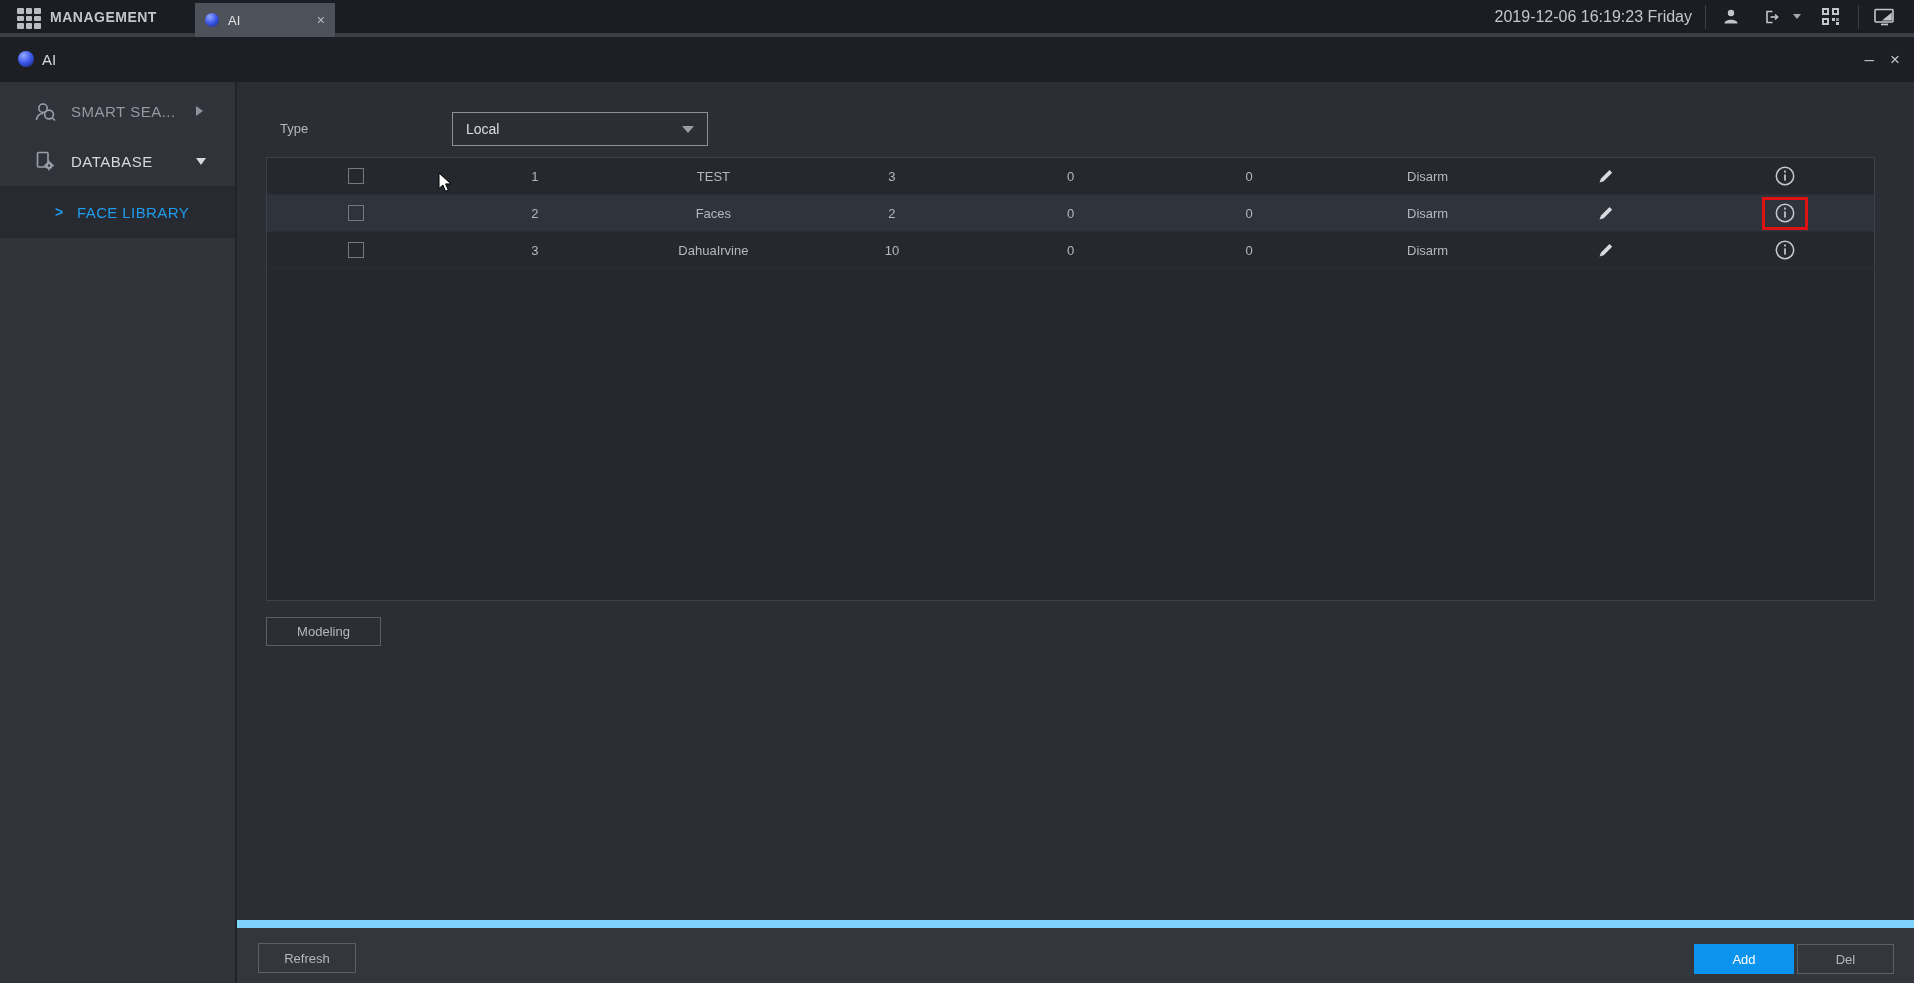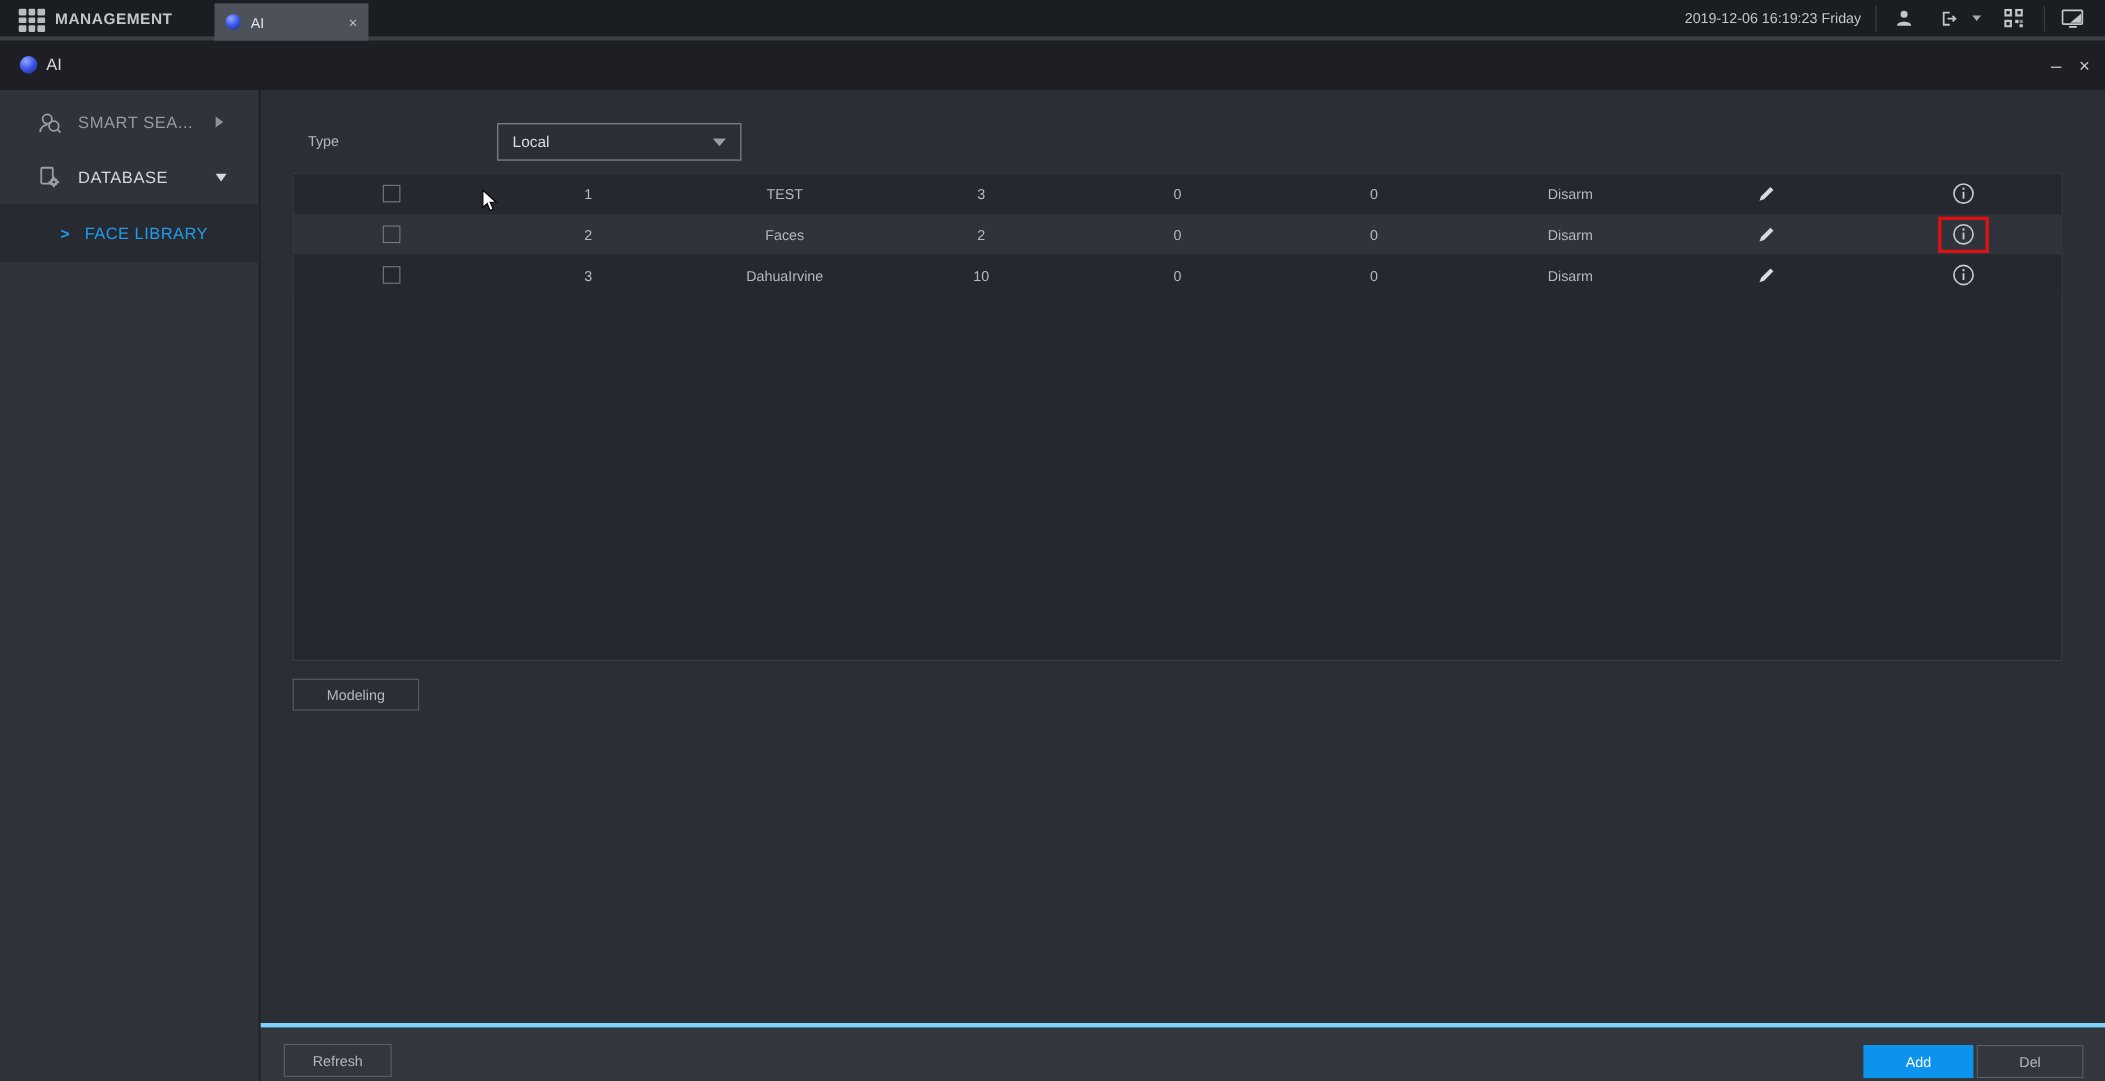--- a/index.html
+++ b/index.html
@@ -15,21 +15,21 @@
   .mgmt{position:absolute;left:50px;top:0;height:33px;display:flex;align-items:center;
     color:#c3c6cb;font-size:14px;font-weight:bold;letter-spacing:.5px;cursor:pointer;}
   .tab{position:absolute;left:195px;top:3px;width:140px;height:34px;background:#4d5159;z-index:2;
     display:flex;align-items:center;padding:0 10px;box-sizing:border-box;cursor:pointer;}
   .tab .orb{width:14px;height:14px;}
   .tab .tab-label{color:#e2e4e7;font-size:13px;margin-left:9px;}
   .tab .tab-close{margin-left:auto;color:#b9bcc1;font-size:14px;line-height:1;cursor:pointer;}
   .orb{display:inline-block;border-radius:50%;
     background:radial-gradient(circle at 35% 28%, #93a8ff 0%, #3c57e9 48%, #16236f 100%);}
   .datetime{position:absolute;right:222px;top:0;height:33px;display:flex;align-items:center;
-    color:#c3c6cb;font-size:13px;}
+    color:#c3c6cb;font-size:16px;}
   .vdiv{position:absolute;top:5px;width:1px;height:24px;background:#3c4046;}
   .tb-icon{position:absolute;top:0;height:33px;display:flex;align-items:center;cursor:pointer;}
   .caret-down{width:0;height:0;border-left:4px solid transparent;border-right:4px solid transparent;
     border-top:5px solid #a7aab0;}
   
   .titlebar{position:absolute;left:0;top:37px;width:100%;height:45px;background:#1d1f24;}
   .titlebar .orb{position:absolute;left:18px;top:14px;width:16px;height:16px;}
   .win-title{position:absolute;left:42px;top:0;height:45px;display:flex;align-items:center;
     color:#d6d8db;font-size:15px;}
   .win-controls{position:absolute;right:14px;top:0;height:45px;display:flex;align-items:center;gap:16px;}
@@ -46,21 +46,21 @@
     border-left:7px solid #8e929a;border-top:5px solid transparent;border-bottom:5px solid transparent;}
   .arrow-d{position:absolute;right:29px;width:0;height:0;
     border-top:7px solid #d6d8db;border-left:5px solid transparent;border-right:5px solid transparent;}
   .submenu{background:#272a30;}
   .sub-item{position:relative;height:52px;display:flex;align-items:center;padding-left:77px;cursor:pointer;}
   .sub-item .chev{position:absolute;left:55px;color:#1e9dee;font-size:14px;font-weight:bold;}
   .sub-item .sub-label{color:#9599a0;font-size:14px;letter-spacing:.4px;}
   .sub-item.active .sub-label{color:#1e9dee;font-size:15px;}
   
   .type-label{position:absolute;left:280px;top:121px;color:#b5b8bd;font-size:13px;}
-  .dropdown{position:absolute;left:452px;top:112px;width:222px;height:34px;box-sizing:border-box;
+  .dropdown{position:absolute;left:452px;top:112px;width:256px;height:34px;box-sizing:border-box;
     border:1px solid #8d9196;display:flex;align-items:center;padding:0 13px;cursor:pointer;}
   .dropdown .dd-value{color:#dcdee1;font-size:14px;}
   .dd-caret{margin-left:auto;width:0;height:0;border-left:6px solid transparent;
     border-right:6px solid transparent;border-top:7px solid #9a9da2;}
   
   .ftable{position:absolute;left:266px;top:157px;width:1609px;height:444px;box-sizing:border-box;
     border:1px solid #3d4046;background:#25282e;}
   .thead{height:38px;background:#33363d;display:grid;grid-template-columns:repeat(9,1fr);}
   .th{display:flex;align-items:center;justify-content:center;color:#c9ccd0;font-size:13px;
     border-left:1px solid #45484f;}
@@ -71,22 +71,22 @@
   .td{display:flex;align-items:center;justify-content:center;color:#b5b8bd;font-size:13px;}
   .cb{width:16px;height:16px;border:1px solid #75797f;box-sizing:border-box;background:transparent;cursor:pointer;}
   .thead .cb{background:#2a2d33;}
   .icon-btn{display:flex;align-items:center;justify-content:center;cursor:pointer;}
   .detail-wrap{width:46px;height:33px;display:flex;align-items:center;justify-content:center;box-sizing:border-box;}
   .detail-wrap.red-box{border:3px solid #de1212;}
   
   .btn{box-sizing:border-box;border:1px solid #5b5f66;background:transparent;color:#b5b8bd;
     font-size:13px;font-family:inherit;display:flex;align-items:center;justify-content:center;cursor:pointer;}
   .modeling{position:absolute;left:266px;top:617px;width:115px;height:29px;}
-  .footer{position:absolute;left:237px;right:0;bottom:0;height:53px;background:#33363d;
-    border-top:4px solid #7dd3fc;box-sizing:border-box;}
+  .footer{position:absolute;left:237px;right:0;bottom:0;height:63px;background:#33363d;
+    border-top:8px solid #7dd3fc;box-sizing:border-box;}
   .refresh{position:absolute;left:21px;top:15px;width:98px;height:30px;}
   .add{position:absolute;left:1440px;top:16px;width:100px;height:30px;background:#0c93ee;
     border:none;color:#fff;margin-left:17px;}
   .del{position:absolute;left:1560px;top:16px;width:97px;height:30px;}
   .cursor{position:absolute;left:438px;top:172px;z-index:9;pointer-events:none;}
 </style>
 </head>
 <body>
 
 <div class="screen">

